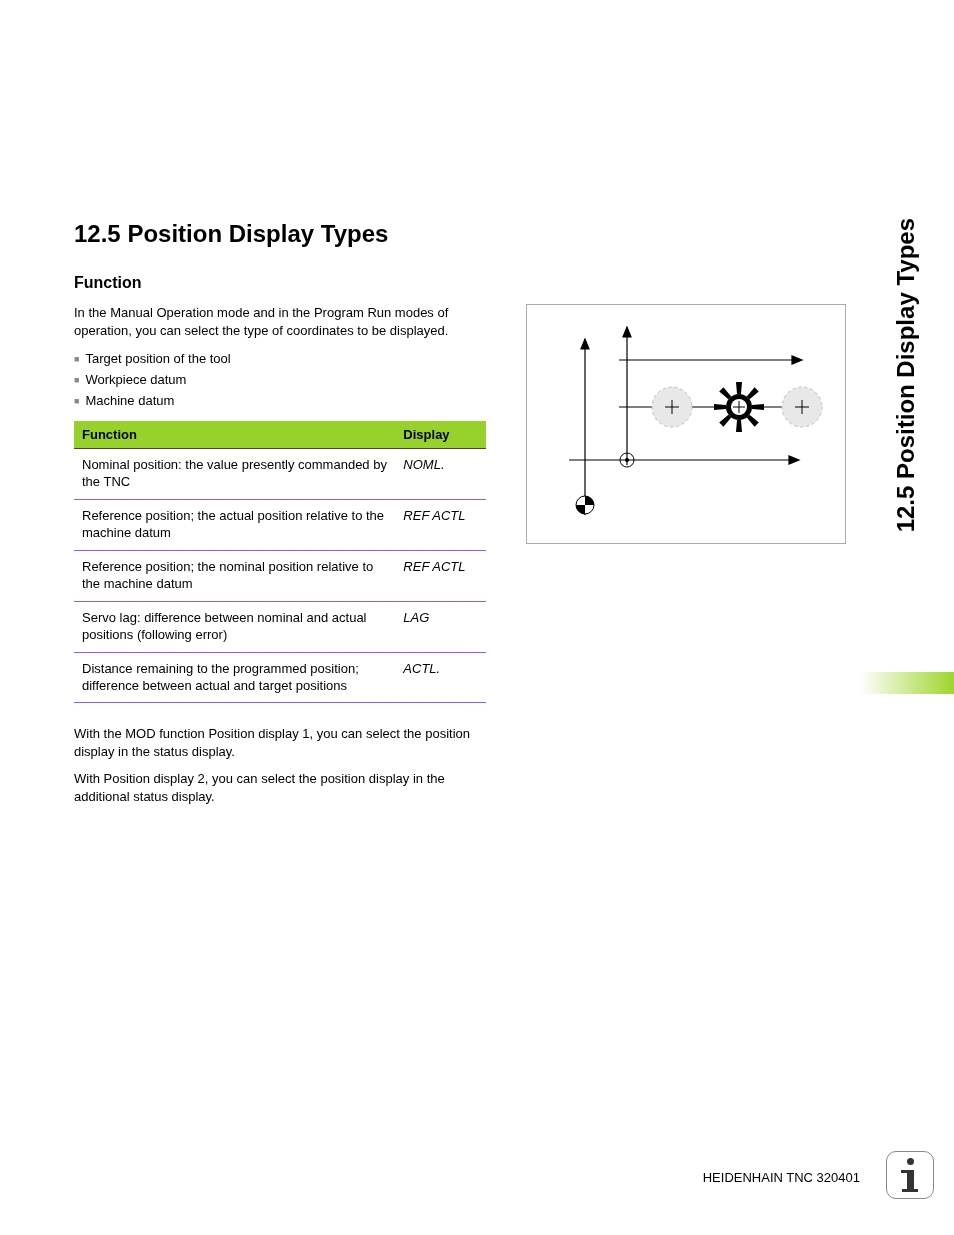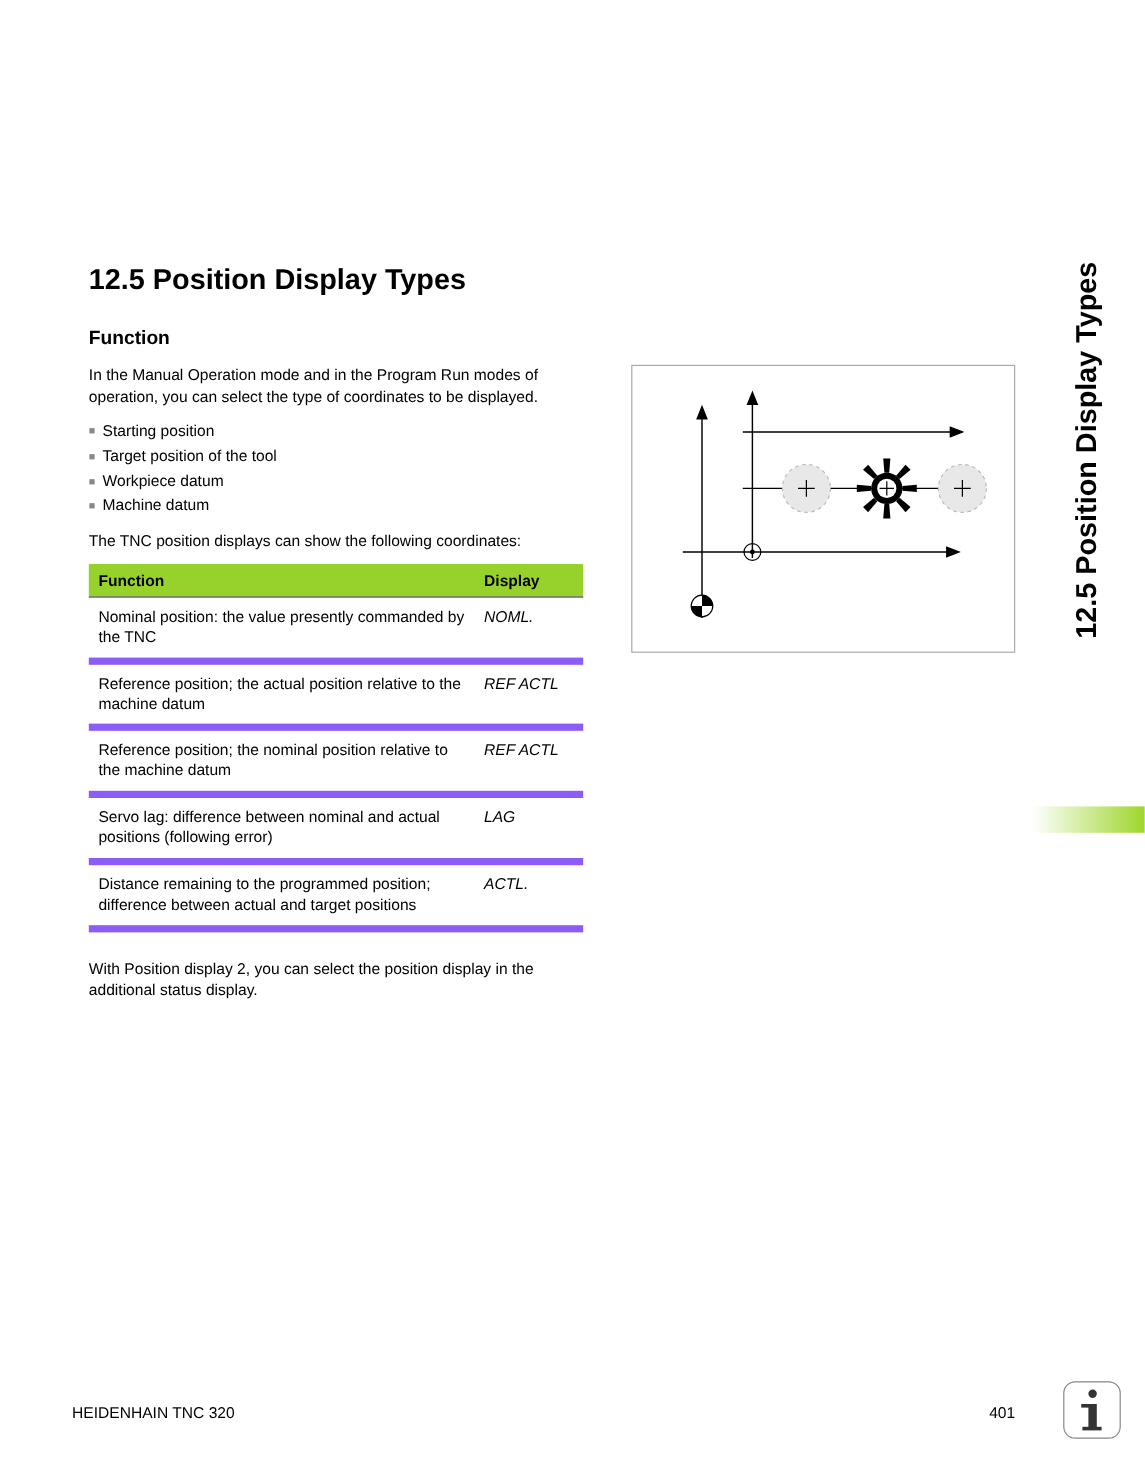--- a/index.html
+++ b/index.html
@@ -19,42 +19,42 @@
   .cols { display: flex; gap: 40px; align-items: flex-start; }
   .left { width: 412px; }
   .right { width: 320px; }
   p { font-size: 13px; line-height: 1.35; margin-bottom: 10px; }
   ul { list-style: none; margin-bottom: 10px; }
   ul li { font-size: 13px; line-height: 1.6; }
   ul li::before { content: "■"; color: #888; font-size: 9px; margin-right: 6px; vertical-align: 1px; }
   table { border-collapse: collapse; width: 100%; margin-top: 6px; margin-bottom: 22px; }
   thead tr { background: #97d22c; }
   th { text-align: left; font-size: 13px; font-weight: bold; color: #000; padding: 6px 8px; border-bottom: 1px solid #444; }
-  td { font-size: 13px; padding: 8px 8px; border-bottom: 6px solid #8b5cf6; vertical-align: top; line-height: 1.3; }
+  td { font-size: 13px; padding: 8px 8px; border-bottom: 1px solid #8b5cf6; vertical-align: top; line-height: 1.3; }
   td.func { width: 78%; }
   td.disp { white-space: nowrap; font-style: italic; }
   .figure {
     border: 1px solid #aaa; width: 320px; height: 240px;
     position: relative; background: #fff;
   }
   .vtab {
     position: absolute;
     right: 34px; top: 218px;
     font-size: 24px; font-weight: bold;
     writing-mode: vertical-rl; transform: rotate(180deg);
     white-space: nowrap;
   }
   .side-bar {
     position: absolute; right: 0; top: 672px;
     width: 94px; height: 22px;
     background: linear-gradient(to right, #fff, #9ed62b);
   }
   .footer {
-    position: absolute; left: 60px; bottom: 50px;
-    width: 786px; display: flex; justify-content: space-between; align-items: center;
+    position: absolute; left: 74px; bottom: 50px;
+    width: 786px; display: flex; justify-content: flex-end; align-items: center;
     font-size: 13px;
   }
   .pnum { font-weight: normal; }
   .info-icon {
     position: absolute; right: 20px; bottom: 36px;
     width: 48px; height: 48px;
     border: 1.5px solid #888; border-radius: 10px;
     display: flex; align-items: center; justify-content: center;
     font-family: Georgia, serif; font-weight: bold; font-size: 30px; color: #333;
   }
@@ -70,26 +70,24 @@
 <div class="side-bar"></div>
 
 <div class="page">
   <h1>12.5 Position Display Types</h1>
   <h2>Function</h2>
 
   <div class="cols">
     <div class="left">
       <p>In the Manual Operation mode and in the Program Run modes of operation, you can select the type of coordinates to be displayed.</p>
       <ul>
-        <li>Starting position</li>
         <li>Target position of the tool</li>
         <li>Workpiece datum</li>
         <li>Machine datum</li>
       </ul>
-      <p>The TNC position displays can show the following coordinates:</p>
 
       <table>
         <thead>
           <tr>
             <th class="func">Function</th>
             <th>Display</th>
           </tr>
         </thead>
         <tbody>
           <tr>
@@ -108,20 +106,21 @@
             <td class="func">Servo lag: difference between nominal and actual positions (following error)</td>
             <td class="disp">LAG</td>
           </tr>
           <tr>
             <td class="func">Distance remaining to the programmed position; difference between actual and target positions</td>
             <td class="disp">ACTL.</td>
           </tr>
         </tbody>
       </table>
 
+      <p>With the MOD function Position display 1, you can select the position display in the status display.</p>
       <p>With Position display 2, you can select the position display in the additional status display.</p>
     </div>
 
     <div class="right">
       <div class="figure">
         <svg viewBox="0 0 320 240" width="320" height="240">
           <g stroke="#000" stroke-width="1.2" fill="none">
             <line x1="58" y1="40" x2="58" y2="210"></line>
             <polygon points="58,34 54,44 62,44" fill="#000"></polygon>
             <line x1="42" y1="155" x2="265" y2="155"></line>

